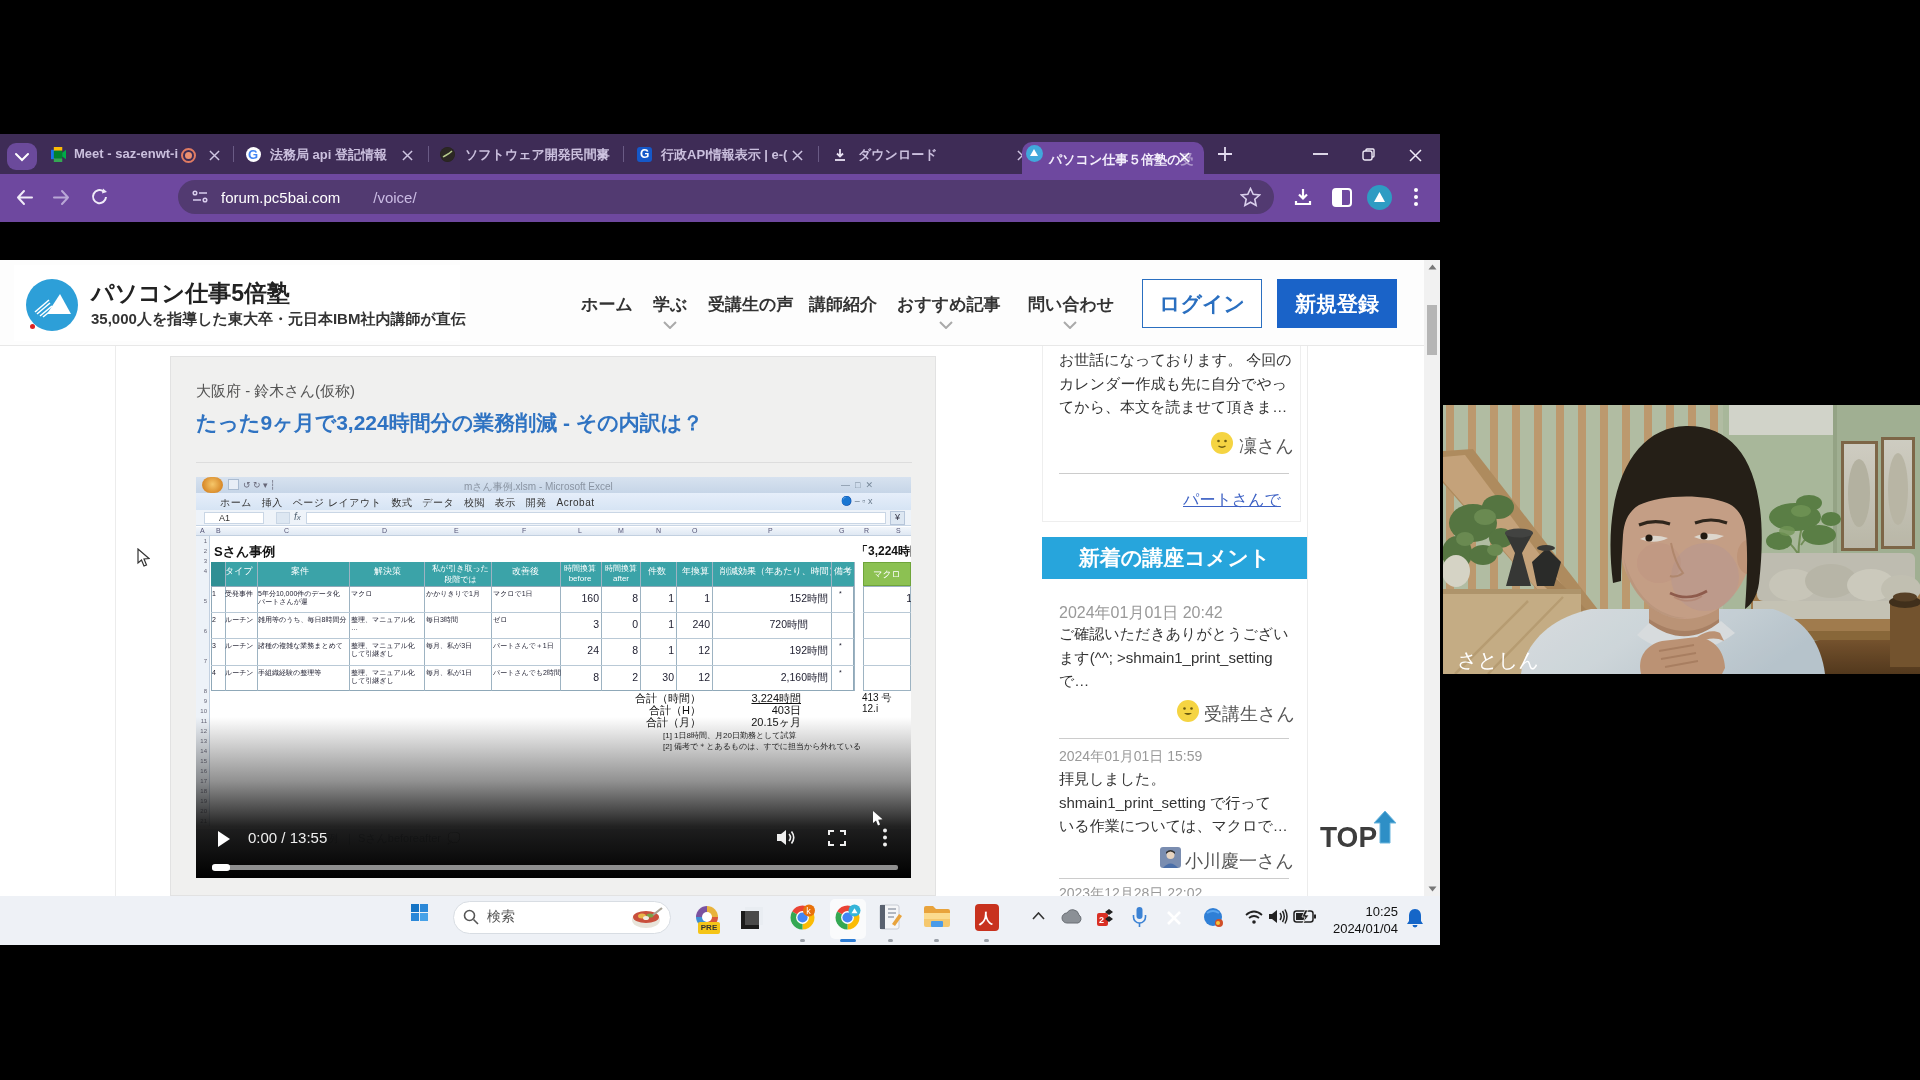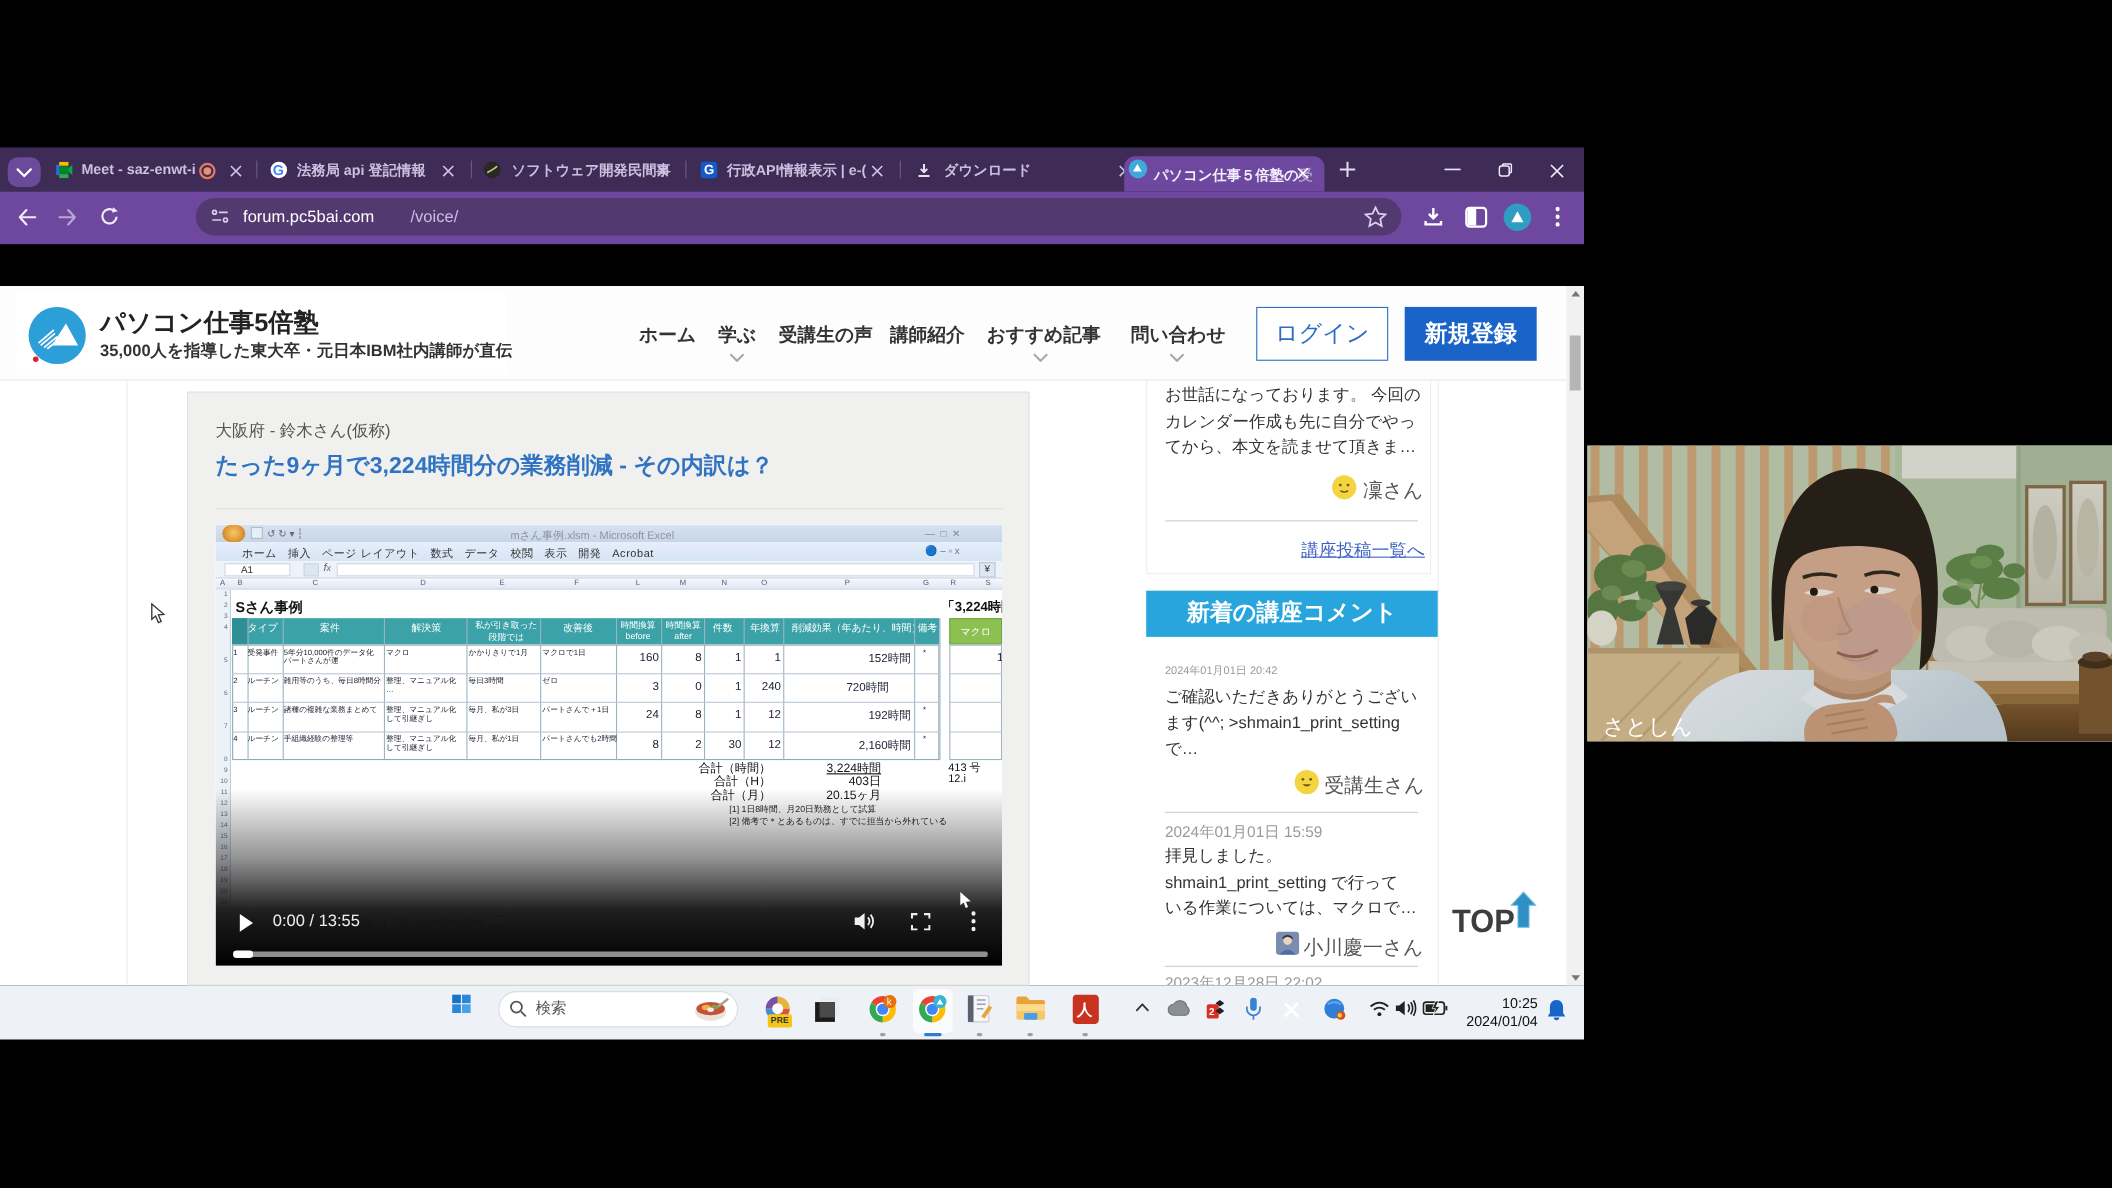--- a/index.html
+++ b/index.html
@@ -187,21 +187,21 @@
       <div class="nav" style="left:1028px;">問い合わせ</div>
       <svg class="abs" style="left:663px;top:61px;" width="14" height="8" viewBox="0 0 14 8">
           <path d="M1 1 L7 7 L13 1" stroke="#aaa" stroke-width="2" fill="none"></path>
         </svg>
       <svg class="abs" style="left:939px;top:61px;" width="14" height="8" viewBox="0 0 14 8">
           <path d="M1 1 L7 7 L13 1" stroke="#aaa" stroke-width="2" fill="none"></path>
         </svg>
       <svg class="abs" style="left:1063px;top:61px;" width="14" height="8" viewBox="0 0 14 8">
           <path d="M1 1 L7 7 L13 1" stroke="#aaa" stroke-width="2" fill="none"></path>
         </svg>
-      <div class="abs" style="left:1142px;top:19px;width:120px;height:49px;border:1px solid #2a6fc0;background:#fff;color:#2a6fc0;font-size:21px;font-weight:normal;text-align:center;line-height:47px;">ログイン</div>
+      <div class="abs" style="left:1142px;top:19px;width:120px;height:49px;border:1px solid #2a6fc0;background:#fff;color:#2a6fc0;font-size:21px;font-weight:bold;text-align:center;line-height:47px;">ログイン</div>
       <div class="abs" style="left:1277px;top:19px;width:120px;height:49px;background:#1a63c8;color:#fff;font-size:21px;font-weight:bold;text-align:center;line-height:49px;">新規登録</div>
     </div>
 
     <div class="abs" style="left:115px;top:86px;width:1px;height:550px;background:#ececec;"></div>
     <div class="abs" style="left:1307px;top:86px;width:1px;height:550px;background:#ececec;"></div>
 
     <div id="card">
       <div class="abs" style="left:25px;top:25px;font-size:15px;color:#555;">大阪府 - 鈴木さん(仮称)</div>
       <div class="abs" style="left:25px;top:52px;font-size:21px;font-weight:bold;color:#2f73c2;">たった9ヶ月で3,224時間分の業務削減 - その内訳は？</div>
       <div class="abs" style="left:25px;top:105px;width:716px;height:1px;background:#ddd;"></div>
@@ -387,25 +387,25 @@
       <div class="abs" style="left:0;top:-20px;width:259px;height:282px;background:#fff;border:1px solid #eee;"></div>
       <div class="abs" style="left:17px;top:88px;width:233px;font-size:15px;color:#333;line-height:23.5px;">お世話になっております。 今回のカレンダー作成も先に自分でやってから、本文を読ませて頂きま…</div>
       <div class="abs" style="left:169px;top:172px;width:22px;height:22px;background:#f5d442;border-radius:50%;"></div>
       <svg class="abs" style="left:169px;top:172px;" width="22" height="22" viewBox="0 0 22 22">
           <circle cx="7.5" cy="9" r="1.3" fill="#6b5b10"></circle>
           <circle cx="14.5" cy="9" r="1.3" fill="#6b5b10"></circle>
           <path d="M7.5 14 Q11 16.5 14.5 14" stroke="#6b5b10" stroke-width="1.4" fill="none"></path>
         </svg>
       <div class="abs" style="left:197px;top:174px;font-size:18px;color:#555;">凜さん</div>
       <div class="abs" style="left:17px;top:213px;width:230px;height:1px;background:#ccc;"></div>
-      <div class="abs" style="left:141px;top:230px;font-size:16px;color:#3d61c4;text-decoration:underline;">講座投稿一覧へ</div>
+      <div class="abs" style="left:141px;top:230px;font-size:16px;color:#3d61c4;text-decoration:underline;">パートさんで</div>
 
       <div class="abs" style="left:0;top:277px;width:265px;height:42px;background:#27a5dc;color:#fff;font-size:21px;font-weight:bold;text-align:center;line-height:41px;">新着の講座コメント</div>
 
-      <div class="abs" style="left:17px;top:343px;font-size:10px;color:#999;">2024年01月01日 20:42</div>
+      <div class="abs" style="left:17px;top:343px;font-size:16px;color:#999;">2024年01月01日 20:42</div>
       <div class="abs" style="left:17px;top:362px;width:232px;font-size:15px;color:#333;line-height:23.5px;">ご確認いただきありがとうございます(^^; &gt;shmain1_print_setting<br>で…</div>
       <div class="abs" style="left:135px;top:440px;width:22px;height:22px;background:#f5d442;border-radius:50%;"></div>
       <svg class="abs" style="left:135px;top:440px;" width="22" height="22" viewBox="0 0 22 22">
           <circle cx="7.5" cy="8.5" r="1.3" fill="#6b5b10"></circle>
           <circle cx="14.5" cy="8.5" r="1.3" fill="#6b5b10"></circle>
           <path d="M7 13 Q11 17 15 13 Z" fill="#6b5b10"></path>
         </svg>
       <div class="abs" style="left:162px;top:442px;font-size:18px;color:#555;">受講生さん</div>
       <div class="abs" style="left:17px;top:478px;width:230px;height:1px;background:#ccc;"></div>
       <div class="abs" style="left:17px;top:488px;font-size:14px;color:#999;">2024年01月01日 15:59</div>

